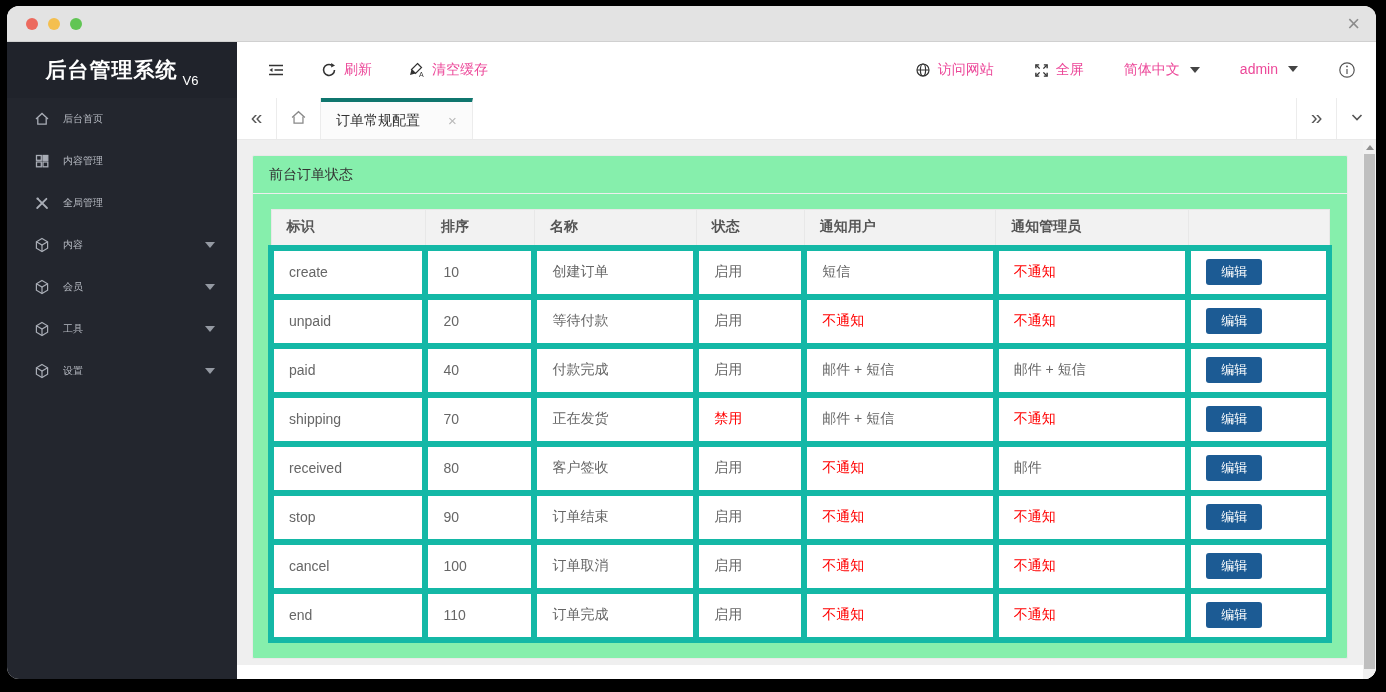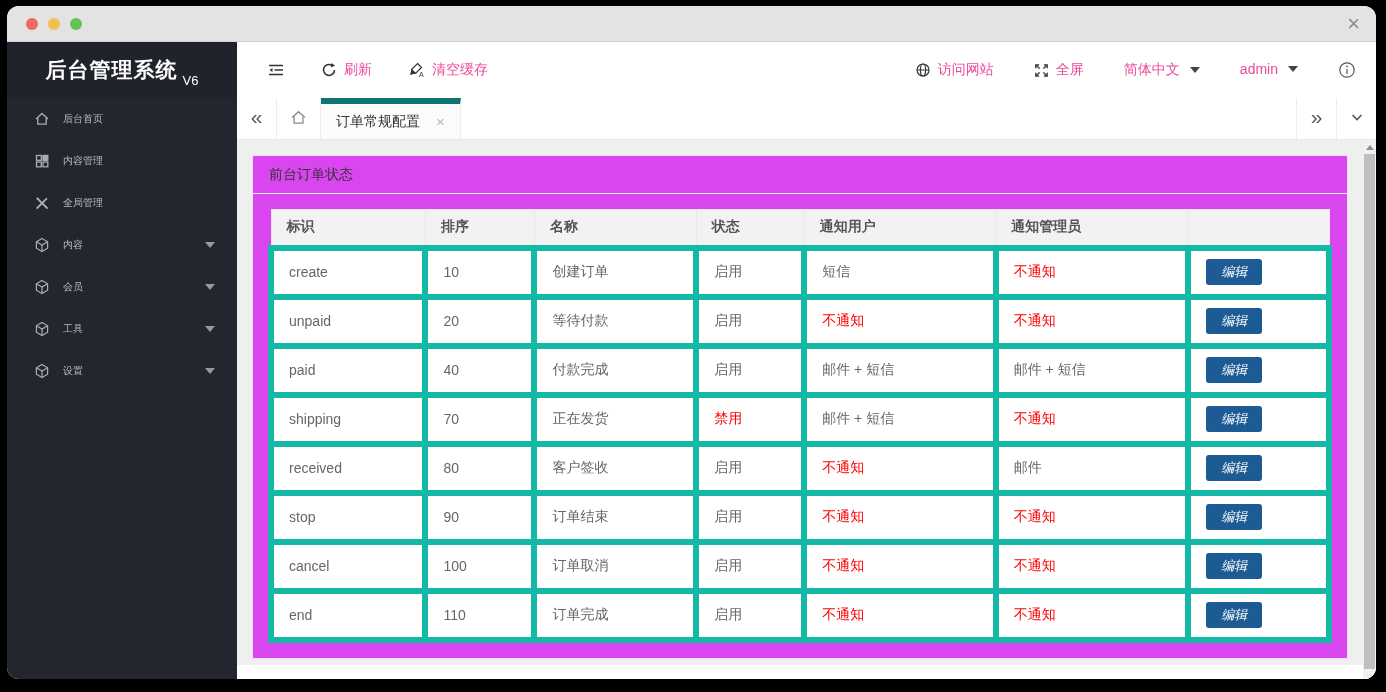--- a/index.html
+++ b/index.html
@@ -52,43 +52,43 @@
 
   
   .tabbar { height:42px; flex:none; display:flex; align-items:stretch;
     border-bottom:1px solid #e9e9e9; font-size:14px; }
   .tb-btn { width:40px; display:flex; align-items:center; justify-content:center;
     color:#555; cursor:pointer; }
   .tb-btn.guil { font-size:21px; padding-bottom:3px; }
   .b-r { border-right:1px solid #ececec; }
   .b-l { border-left:1px solid #ececec; }
   .tab-home { width:44px; display:flex; align-items:center; justify-content:center; cursor:pointer; }
-  .tab-active { padding:0 15px; display:flex; align-items:center; gap:16px; cursor:pointer;
-    background:#fbfbfb; border-top:6px solid #0f766e; color:#333;justify-content:space-between; }
+  .tab-active { padding:0 15px; display:flex; align-items:center; gap:28px; cursor:pointer;
+    background:#fbfbfb; border-top:4px solid #0f766e; color:#333;justify-content:space-between; }
   .tab-close { color:#b9b9b9; font-size:15px; cursor:pointer; }
   .tab-spacer { flex:1; }
 
   
   .content { flex:1; position:relative; background:#fff; min-height:0; }
   .content-inner { position:absolute; left:0; top:0; right:13px; bottom:14px;
     background:#efefef; padding:15px; overflow:hidden; }
-  .card { background:#d946ef; border:1px solid #e9e9e9; border-radius:2px; }
+  .card { background:#86efac; border:1px solid #e9e9e9; border-radius:2px; }
   .card-header { height:38px; line-height:37px; padding:0 16px; font-size:14px; color:#333;
     border-bottom:1px solid #eee; }
   .card-body { padding:15px; }
 
   table { width:100%; border-collapse:collapse; font-size:14px; color:#666;
     border:1px solid #e8e8e8; table-layout:fixed; }
   th { background:#f2f2f2; font-weight:bold; text-align:left; height:38px;
     padding:0 15px; border:1px solid #e8e8e8; color:#555; }
   td { height:49px; padding:0 15px; border:6px solid #14b8a6; background:#fff;
     white-space:nowrap; overflow:hidden; }
   .red { color:#f00; }
   .btn-edit { background:#1c5b94; color:#fff; border:none; border-radius:3px;
-    padding:4px 15px; font-size:13px; cursor:pointer;font-style:italic; }
+    padding:4px 15px; font-size:13px; cursor:pointer; }
 
   
   .scrollbar { position:absolute; right:0; top:0; bottom:0; width:13px; background:#f1f1f1; }
   .sb-arrow { height:14px; display:flex; align-items:center; justify-content:center; cursor:pointer; }
   .sb-arrow-shape { width:0; height:0; border-left:4px solid transparent;
     border-right:4px solid transparent; border-bottom:5px solid #8f8f8f; }
   .sb-thumb { position:absolute; top:14px; bottom:10px; left:1px; width:11px;
     background:#bfbfbf; cursor:grab; }
 </style>
 </head>

